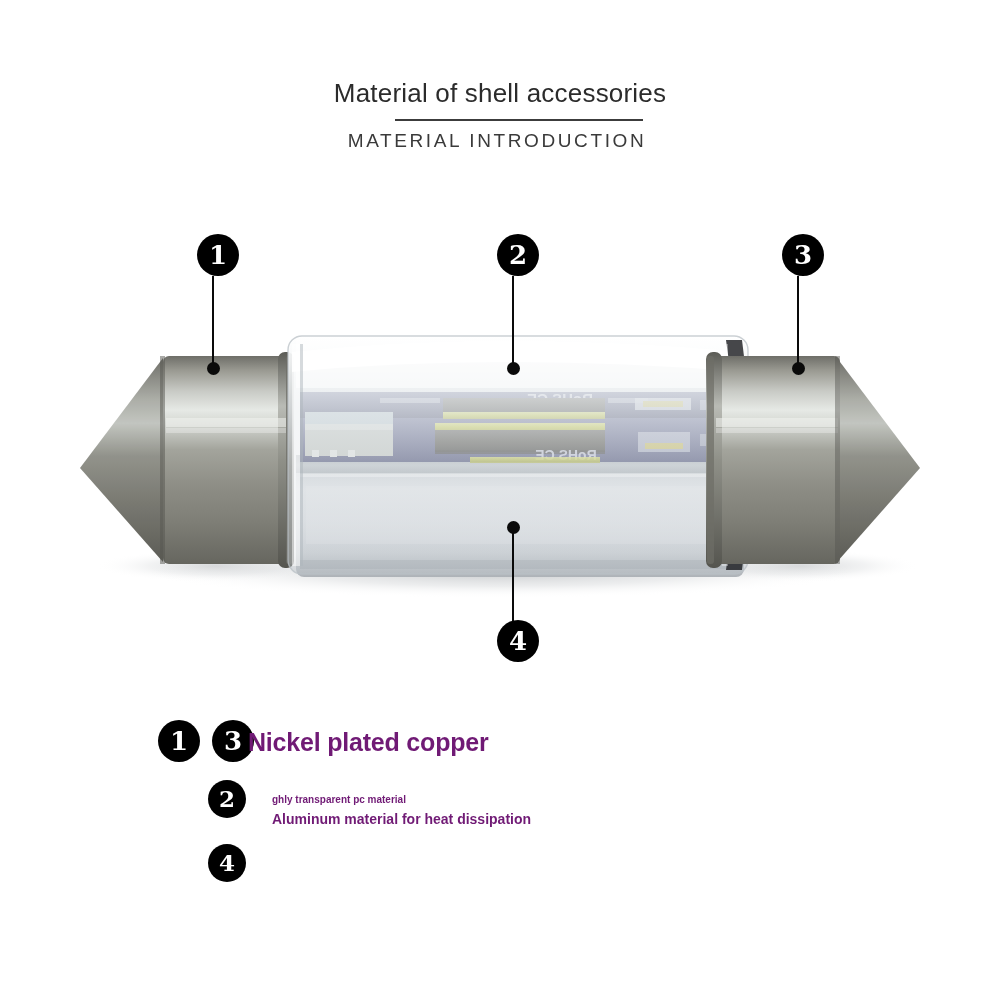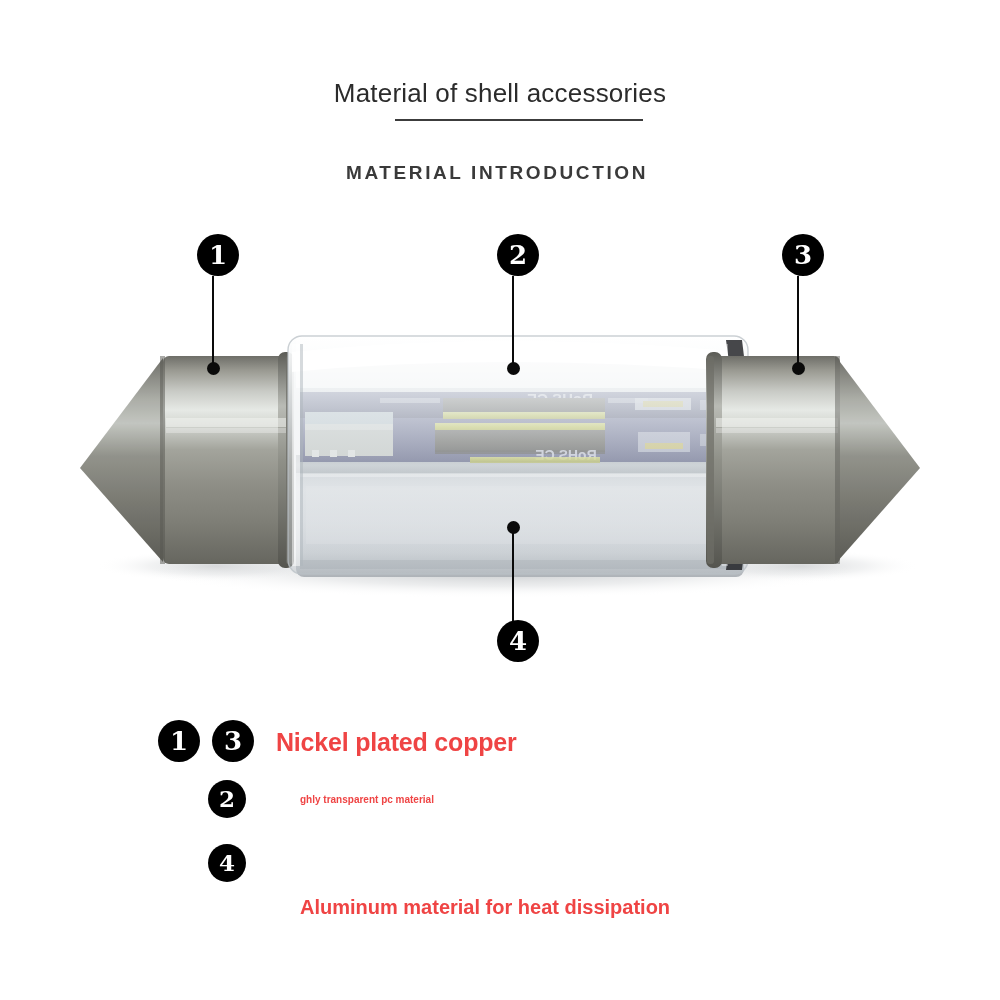--- a/index.html
+++ b/index.html
@@ -40,25 +40,24 @@
     top: 119px;
     width: 248px;
     height: 2px;
     background: #3c3c3c;
   }
   #subtitle {
     position: absolute;
     left: 0; top: 128px;
     width: 994px;
     font-size: 19px;
-    font-weight: 700;
+    font-weight: 400;
     letter-spacing: 2.6px;
     color: #3a3a3a;
     line-height: 26px;
-    margin-top: 32px;
   }
 
   
   #product {
     position: absolute;
     left: 0;
     top: 0;
     width: 1000px;
     height: 1000px;
     pointer-events: none;
@@ -100,41 +99,40 @@
     left: 0;
     top: 0;
     width: 1000px;
   }
   .legend-row {
     position: absolute;
   }
   .legend-text {
     position: absolute;
     white-space: nowrap;
-    color: #ef4444;
+    color: #701a75;
     font-weight: bold;
-    margin-left: 28px;
   }
   #legend-text-1 {
     left: 248px;
     top: 726px;
     font-size: 25px;
     line-height: 32px;
     letter-spacing: -0.2px;
   }
   #legend-text-2 {
     left: 272px;
     top: 790px;
     font-size: 10px;
     line-height: 20px;
   }
   #legend-text-3 {
     left: 272px;
-    top: 897px;
-    font-size: 20px;
+    top: 809px;
+    font-size: 14px;
     line-height: 20px;
   }
   .badge-legend-1 { left: 158px; top: 720px; }
   .badge-legend-3 { left: 212px; top: 720px; }
   .badge-legend-2 { left: 208px; top: 780px; width: 38px; height: 38px; line-height: 38px; font-size: 23px; }
   .badge-legend-4 { left: 208px; top: 844px; width: 38px; height: 38px; line-height: 38px; font-size: 23px; }
 </style>
 </head>
 <body>
 

